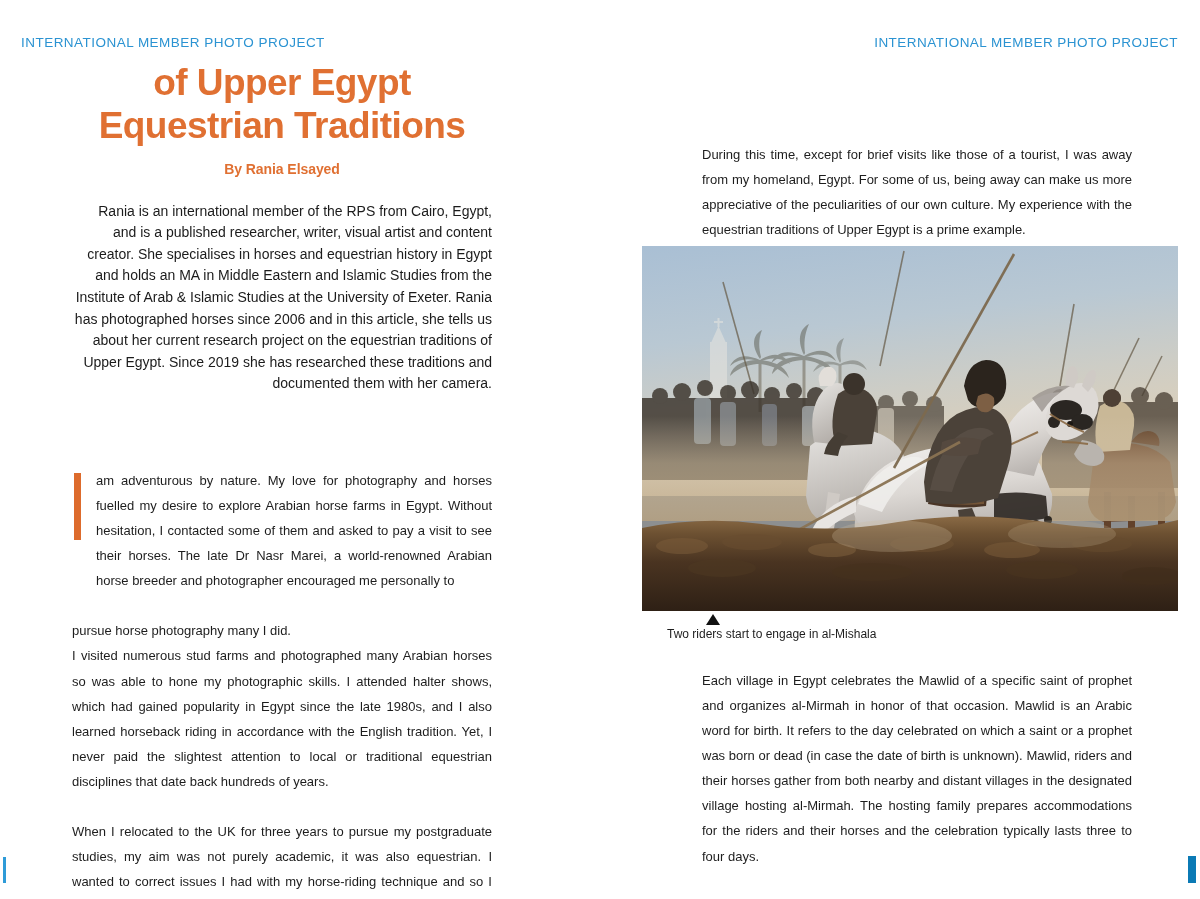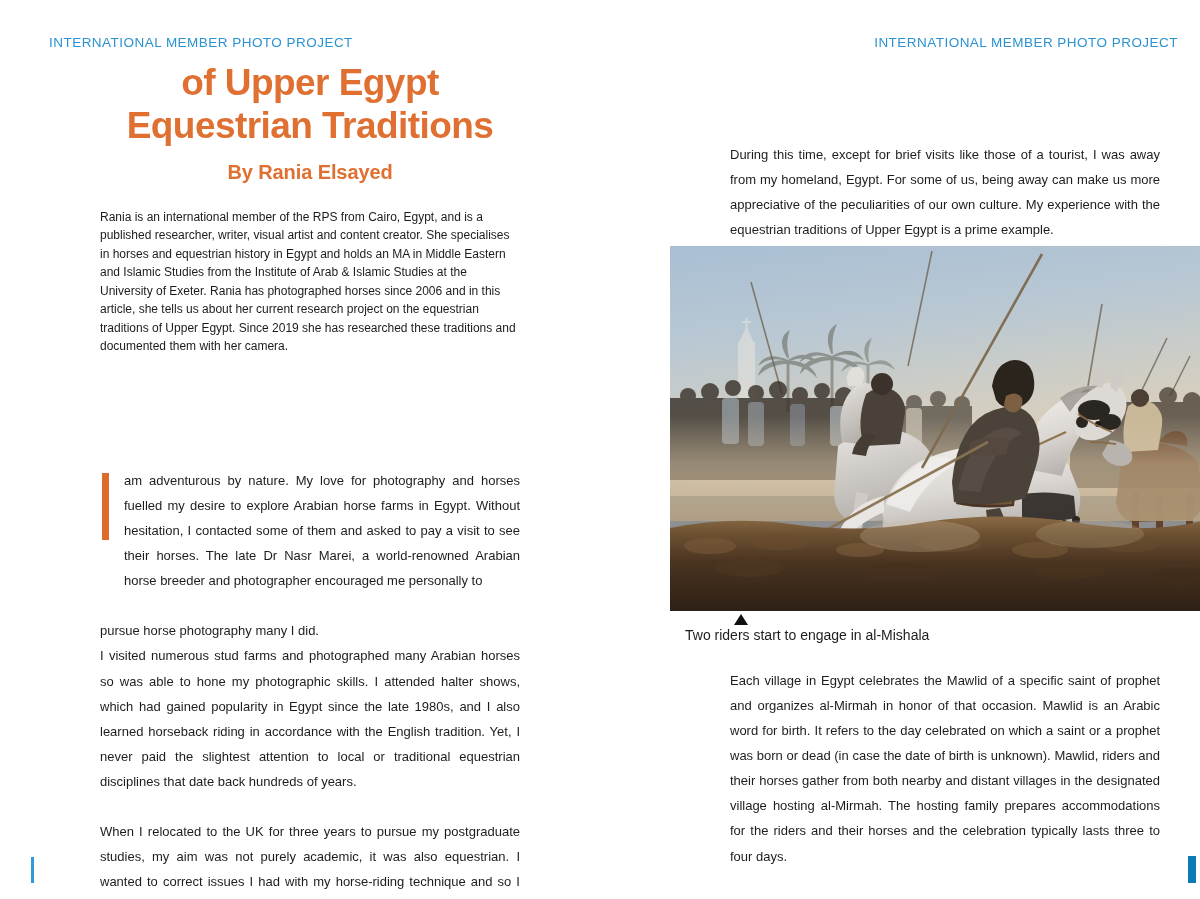--- a/index.html
+++ b/index.html
@@ -12,21 +12,20 @@
     height: 899px;
     position: relative;
     font-family: "Liberation Sans", sans-serif;
     overflow: hidden;
   }
 
   .page {
     position: absolute;
     inset: 0;
     background: #ffffff;
-    margin-left: 28px;
   }
 
   
   .running-head {
     position: absolute;
     font-size: 13.5px;
     font-weight: 400;
     letter-spacing: 0.035em;
     color: #2b93d2;
     white-space: nowrap;
@@ -49,33 +48,33 @@
     color: #e07032;
     text-align: center;
     letter-spacing: -0.015em;
     margin: 0;
     padding: 0 4px;
   }
   .article-title .line { display: block; }
 
   .byline {
     margin: 13px 0 0 0;
-    font-size: 20px;
+    font-size: 14px;
     font-weight: 700;
     color: #e07032;
     text-align: center;
     letter-spacing: -0.005em;
   }
 
   .standfirst {
     margin: 24px 0 0 0;
-    font-size: 12px;
+    font-size: 14px;
     line-height: 1.54;
     color: #1b1b1b;
-    text-align: left;
+    text-align: right;
     font-weight: 400;
   }
 
   
   .body-col-left {
     position: absolute;
     left: 72px;
     top: 468px;
     width: 420px;
   }
@@ -147,23 +146,23 @@
     left: 64px;
     top: 368px;
     width: 0;
     height: 0;
     border-left: 7px solid transparent;
     border-right: 7px solid transparent;
     border-bottom: 11px solid #111111;
   }
   .caption {
     position: absolute;
-    left: 15px;
+    left: 25px;
     top: 381px;
-    font-size: 14px;
+    font-size: 12px;
     color: #1d1d1d;
     white-space: nowrap;
   }
 
   
   .tick {
     position: absolute;
     bottom: 16px;
   }
   .tick-left {

